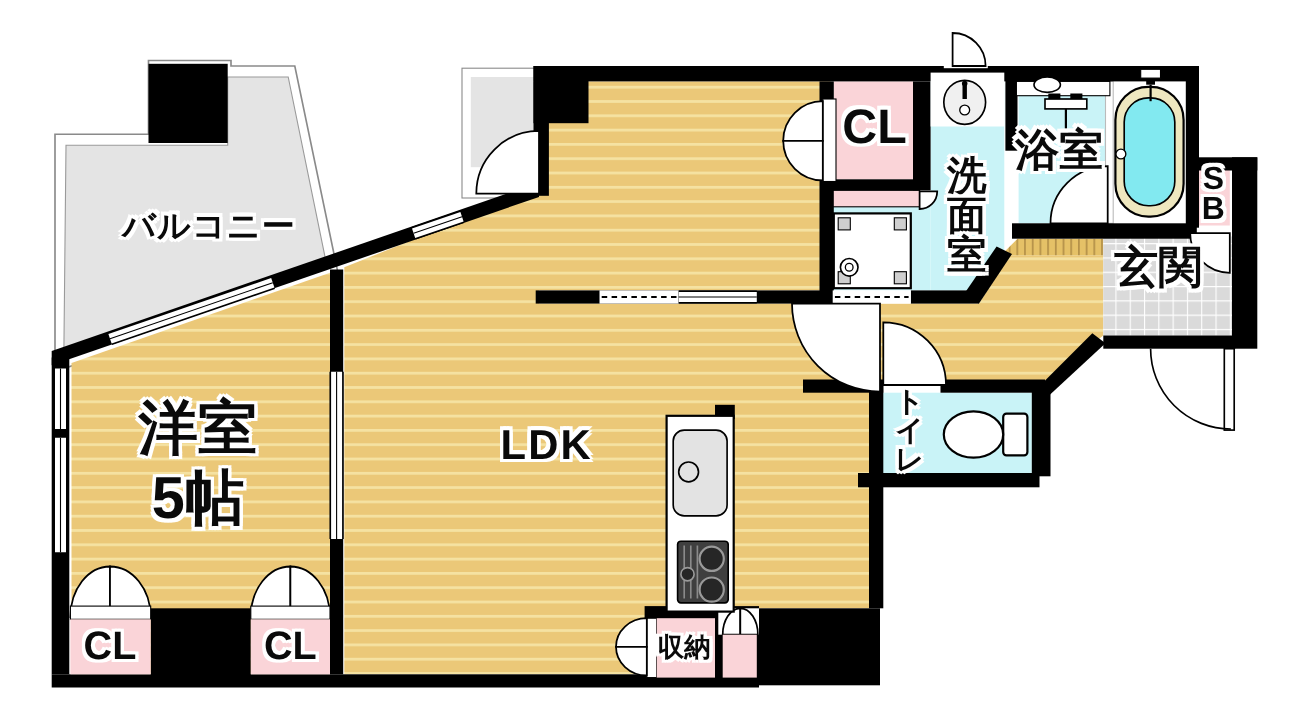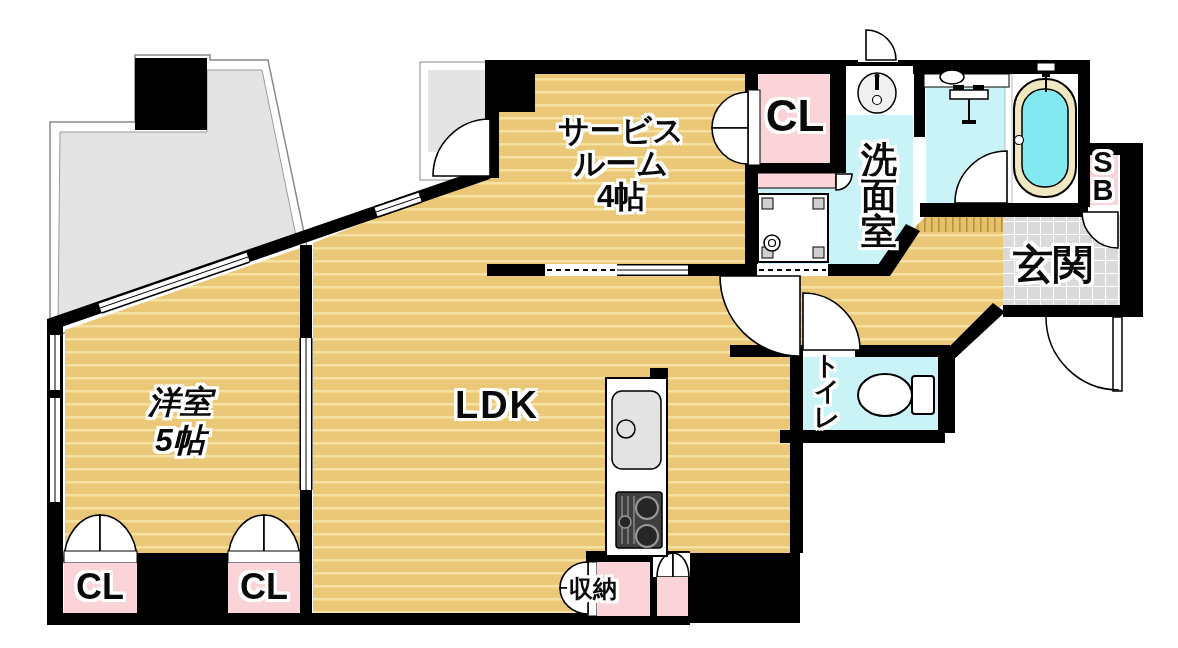--- a/index.html
+++ b/index.html
@@ -250,32 +250,31 @@
     <line x1="1046" y1="77" x2="1046" y2="92" stroke="#000" stroke-width="2"></line>
     <circle cx="1019" cy="140" r="4.5" fill="#fff" stroke="#000" stroke-width="1.2"></circle>
   </g>
 
   <g>
     <rect x="912" y="376" width="22" height="38" rx="3" fill="#fff" stroke="#000" stroke-width="2"></rect>
     <ellipse cx="885" cy="395" rx="27" ry="21" fill="#fff" stroke="#000" stroke-width="2"></ellipse>
   </g>
 </svg>
 
-  <div class="lbl" style="left:621px;top:164px;font-size:31px;">サービス
-ルーム
-4帖</div>
+  <div class="lbl" style="left:190px;top:206px;font-size:30px;letter-spacing:1px;">バルコニー</div>
   <div class="lbl" style="left:795px;top:116px;font-size:44px;">CL</div>
   <div class="lbl" style="left:879px;top:196px;font-size:36px;line-height:1.0;">洗
 面
 室</div>
+  <div class="lbl" style="left:963px;top:137px;font-size:40px;">浴室</div>
   <div class="lbl" style="left:1103px;top:177px;font-size:29px;line-height:0.95;">S
 B</div>
-  <div class="lbl" style="left:1053px;top:264px;font-size:40px;">玄関</div>
+  <div class="lbl" style="left:1053px;top:244px;font-size:40px;">玄関</div>
   <div class="lbl" style="left:827px;top:391px;font-size:26px;line-height:1.0;">ト
 イ
 レ</div>
   <div class="lbl" style="left:497px;top:405px;font-size:38px;letter-spacing:2px;">LDK</div>
-  <div class="lbl" style="left:180px;top:422px;font-size:32px;line-height:1.18;font-style:italic;">洋室
+  <div class="lbl" style="left:180px;top:422px;font-size:54px;line-height:1.18;">洋室
 5帖</div>
   <div class="lbl" style="left:100px;top:587px;font-size:36px;">CL</div>
   <div class="lbl" style="left:264px;top:587px;font-size:36px;">CL</div>
-  <div class="lbl" style="left:593px;top:589px;font-size:24px;">収納</div>
+  <div class="lbl" style="left:622px;top:589px;font-size:24px;">収納</div>
 </div>
 
 </body></html>

